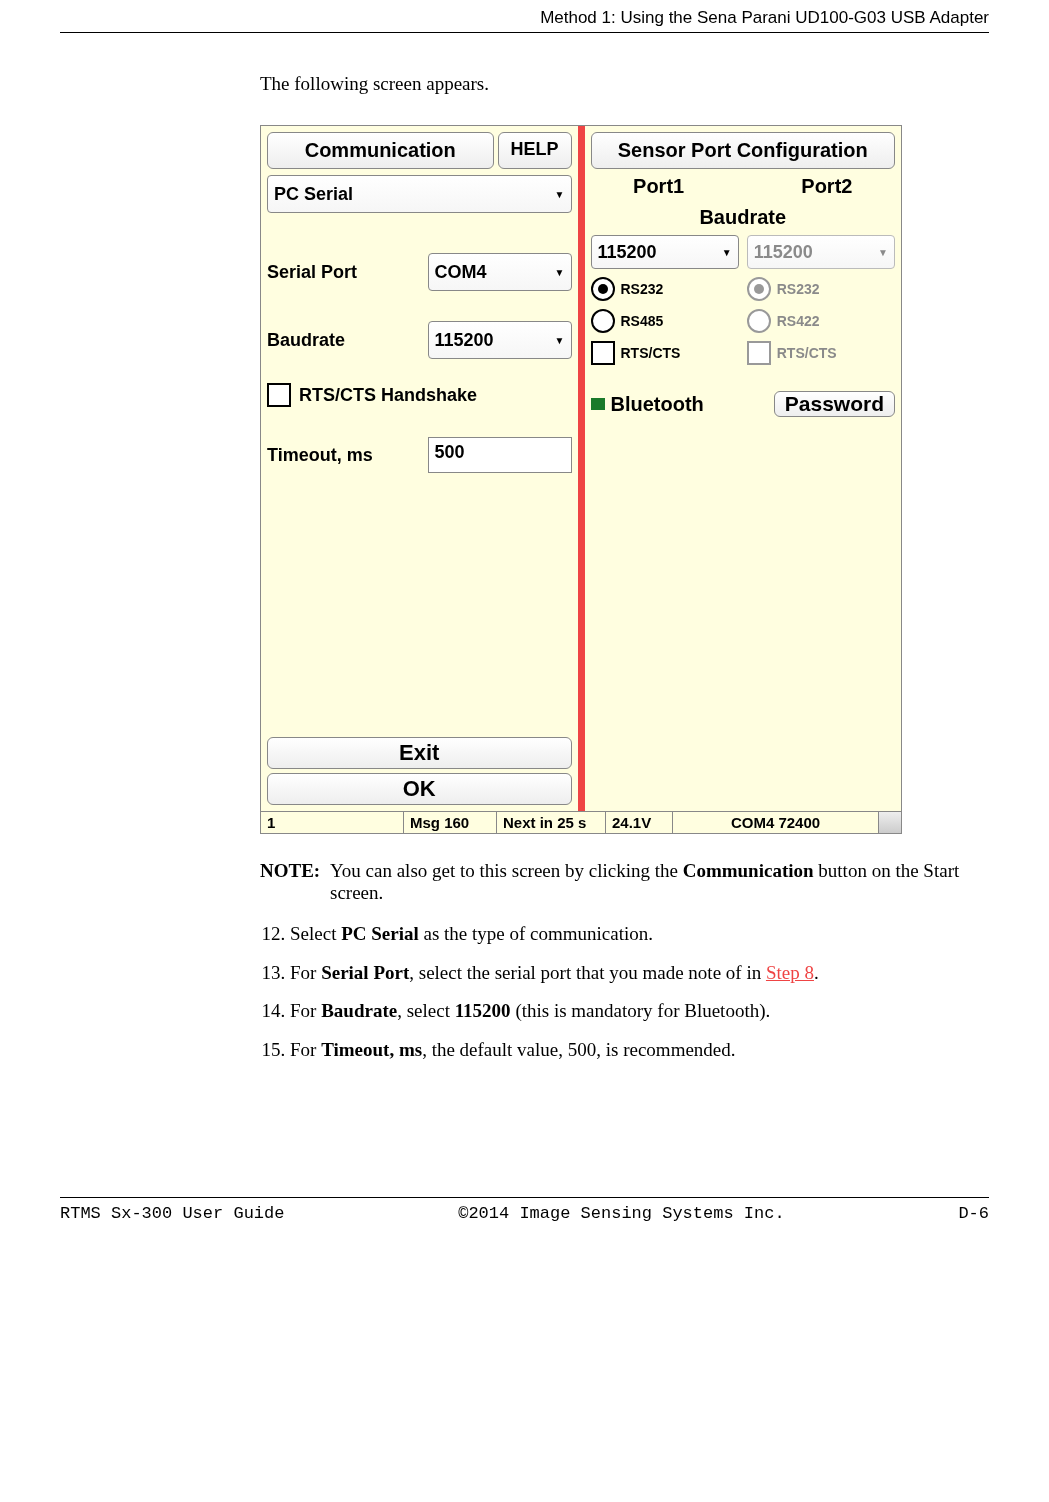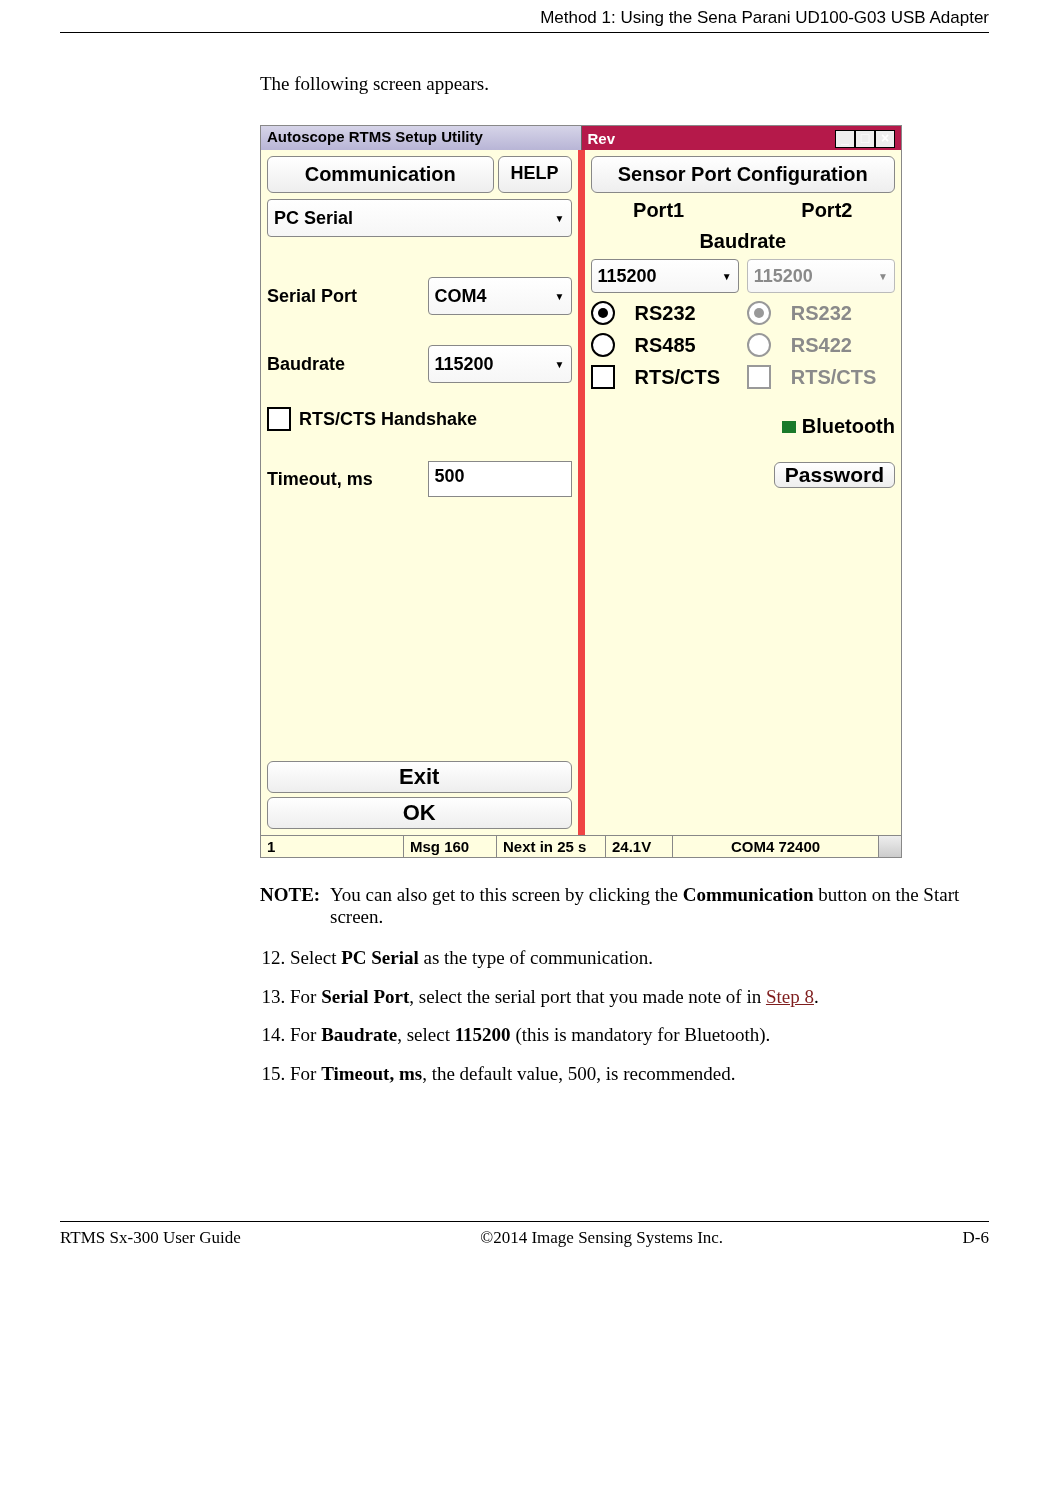--- a/index.html
+++ b/index.html
@@ -134,34 +134,34 @@
   .radio.sel::after { content: ""; width: 10px; height: 10px; background: #000; border-radius: 50%; }
   .radio.disabled { border-color: #999; }
   .radio.disabled.sel::after { background: #999; }
   .chk.disabled { border-color: #999; }
   .port-header { display: flex; font-weight: bold; font-size: 20px; margin-top: 4px; gap: 32px;}
   .port-header > div { flex: 1; text-align: center; }
   .baud-header { text-align: center; font-weight: bold; font-size: 20px; margin: 8px 0 6px 0; }
   .port-cols { display: flex; gap: 8px; }
   .port-col { flex: 1; }
   .port-col .select-box { height: 24px; }
-  .port-col .row { display: flex; align-items: center; gap: 20px; font-weight: bold; margin-top: 8px; font-size: 20px;}
+  .port-col .row { display: flex; align-items: center; gap: 6px; font-weight: bold; margin-top: 8px; font-size: 14px;}
   .disabled-text { color: #8a8a8a; }
   .send-btn {
     margin-top: 8px;
     background: linear-gradient(#fdfce0, #f2f0c8);
     border: 1px solid #bba;
     border-radius: 6px;
     text-align: center;
     font-weight: bold;
     color: #8a8a8a;
     padding: 4px;
     font-size: 20px;
   }
-  .bt-row { display: flex; align-items: flex-end; gap: 24px; margin-top: 26px; flex-direction: column; }
+  .bt-row { display: flex; align-items: center; gap: 8px; margin-top: 26px; }
   .bt-label { flex: 1; font-weight: bold; font-size: 20px; display:flex; align-items:center; gap:6px;}
   .bt-icon { width:14px; height:12px; background:#1a7a2a; display:inline-block;}
   .pwd-btn {
     background: linear-gradient(#fff,#eee); border:1px solid #888; border-radius:6px;
     font-weight: bold; padding: 0 10px; font-size: 21px;
   }
   .spacer-big { height: 260px; }
   .bottom-btn {
     background: linear-gradient(#fff,#eee); border:1px solid #888; border-radius:6px;
     text-align:center; font-weight:bold; font-size:22px; padding:2px; margin-top:4px;
@@ -178,48 +178,39 @@
   .sb-b { flex: 0 0 80px; }
   .sb-c { flex: 0 0 96px; }
   .sb-d { flex: 0 0 54px; }
   .sb-e { flex: 1; text-align: center; }
   .sb-f { flex: 0 0 10px; background: linear-gradient(#eee,#ccc);}
   .note-block { margin: 26px 0 18px 200px; display:flex; }
   .note-label { font-weight: bold; flex: 0 0 70px; }
   .note-text { flex: 1; }
   ol.steps { margin: 0 0 0 200px; padding-left: 30px; }
   ol.steps li { margin-bottom: 14px; line-height: 1.3; }
-  a.link { color: #7f1d1d; text-decoration: underline; }
+  a.link { color: #ef4444; text-decoration: underline; }
   .footer {
     display: flex;
     justify-content: space-between;
-    font-family: Liberation Serif, serif;
+    font-family: Liberation Mono, monospace;
     font-size: 17px;
     padding: 6px 0 10px 0;
   }
 </style>
 </head>
 <body>
 
 <div class="page">
   <div class="top-header">Method 1: Using the Sena Parani UD100-G03 USB Adapter</div>
   <hr class="top-rule">
 
   <div class="intro">The following screen appears.</div>
 
   <div class="app-window">
-    <div class="title-bar">
-      <div class="title-left">Autoscope RTMS Setup Utility</div>
-      <div class="title-right">
-        <span>Rev</span>
-        <span class="win-controls">
-          <span>_</span><span>□</span><span>×</span>
-        </span>
-      </div>
-    </div>
 
     <div class="panel-row">
 
       <div class="panel-left">
         <div class="header-btn-row">
           <div class="header-btn">Communication</div>
           <div class="header-btn help">HELP</div>
         </div>
         <div class="select-box">
           <span>PC Serial</span>

